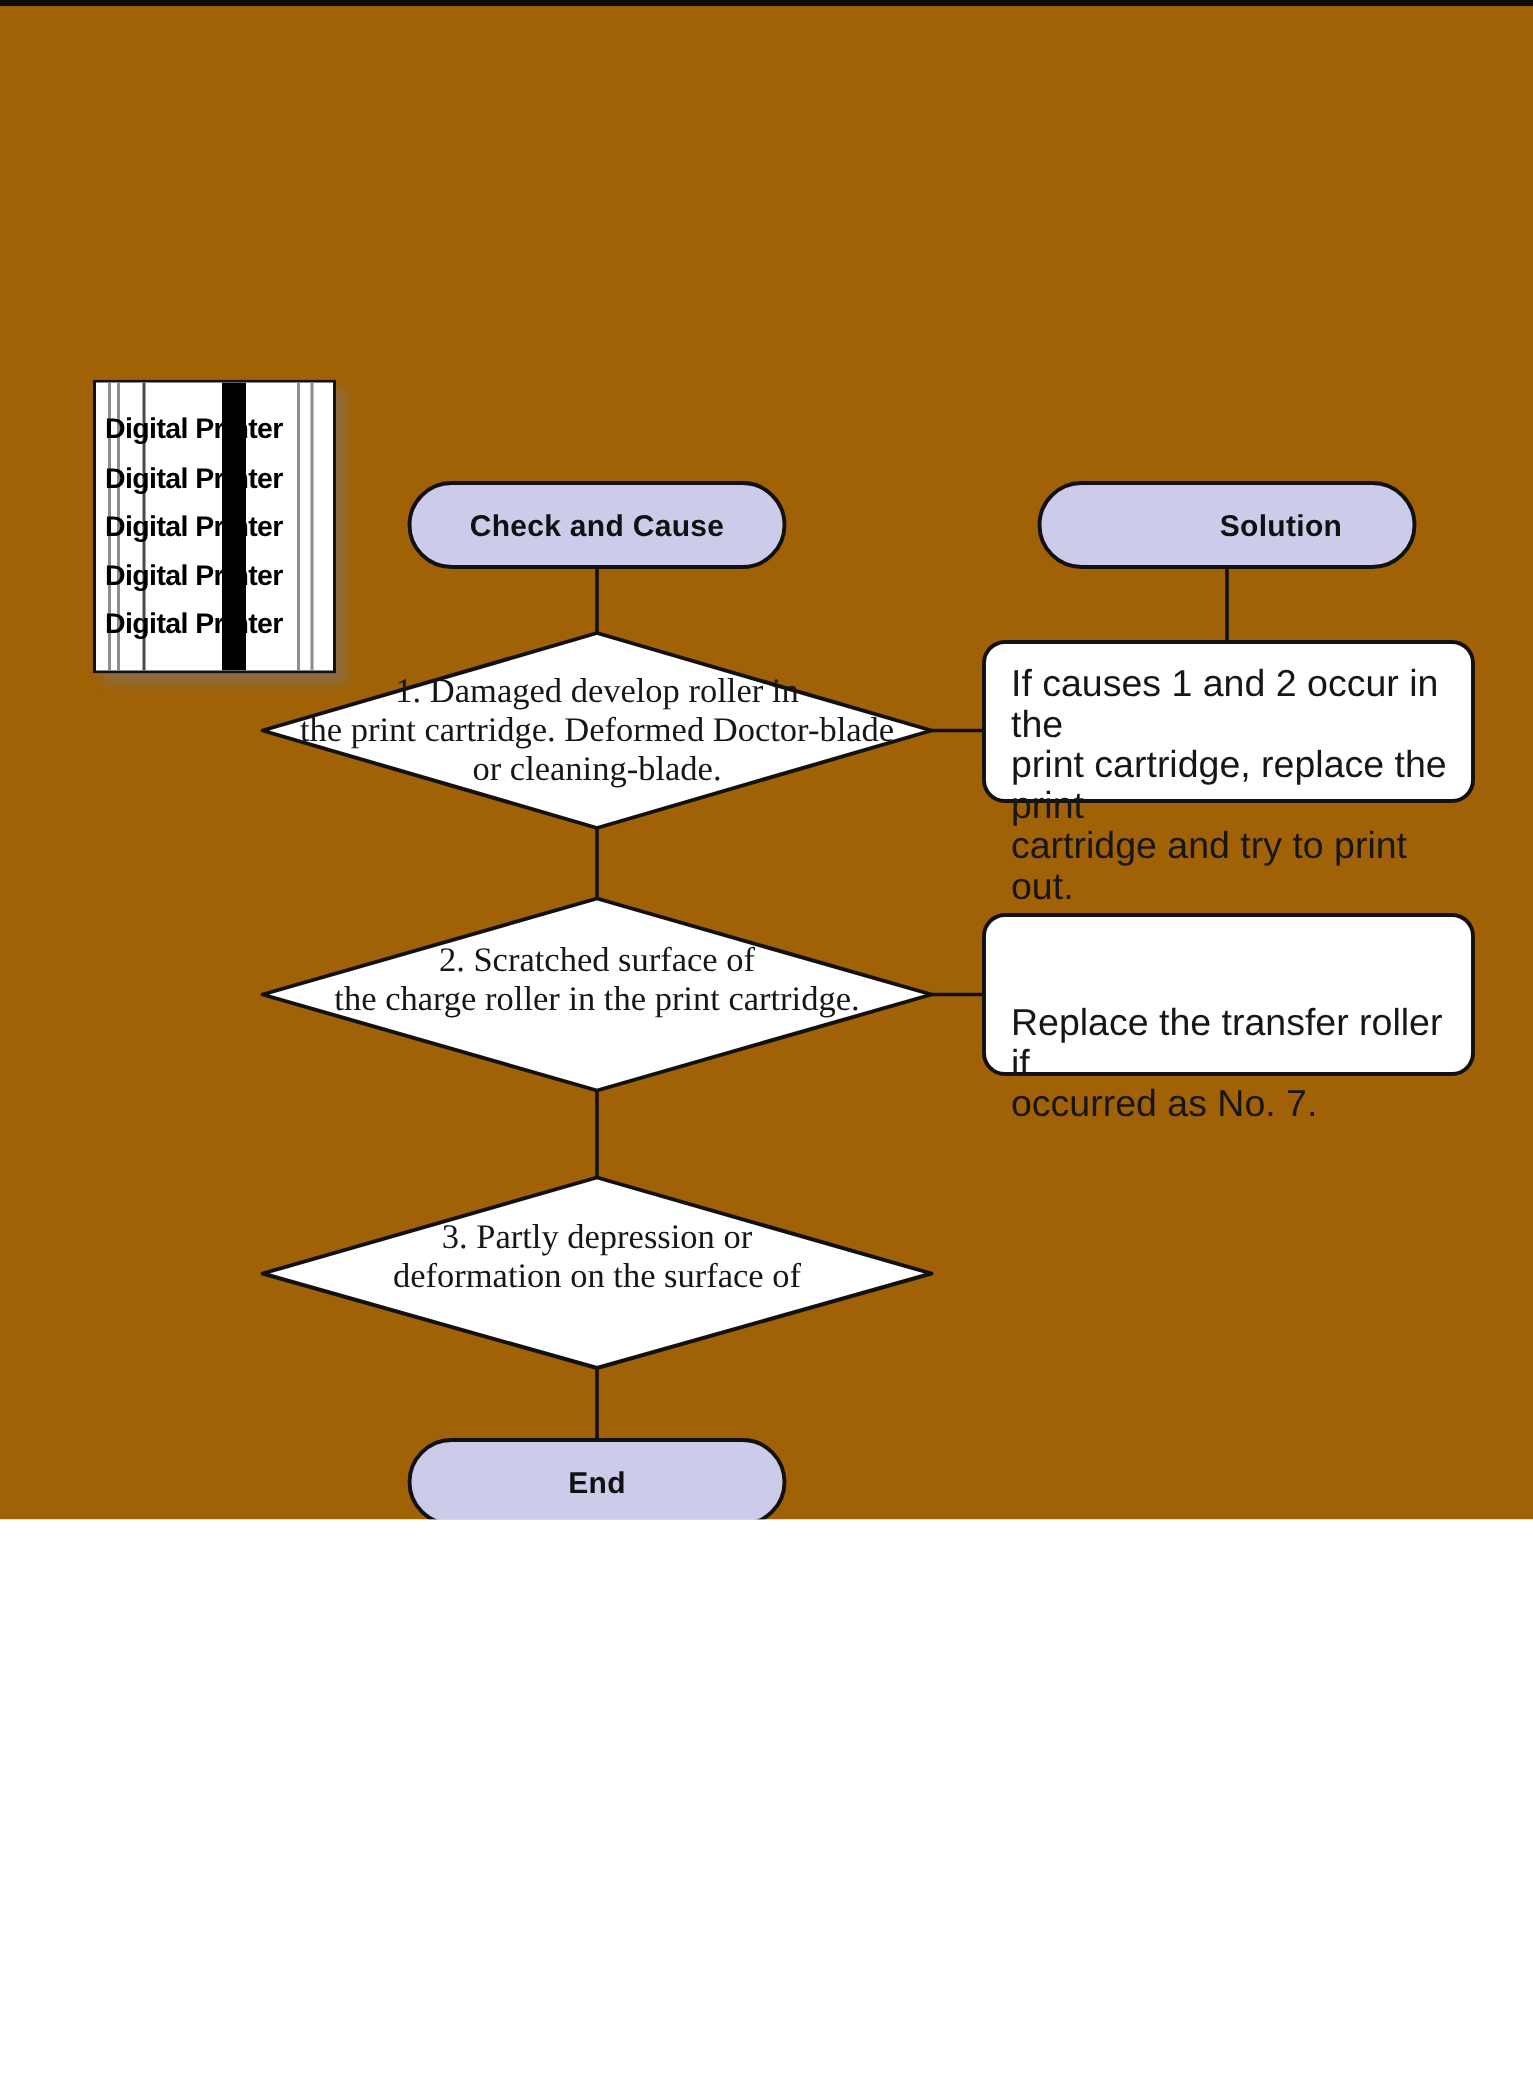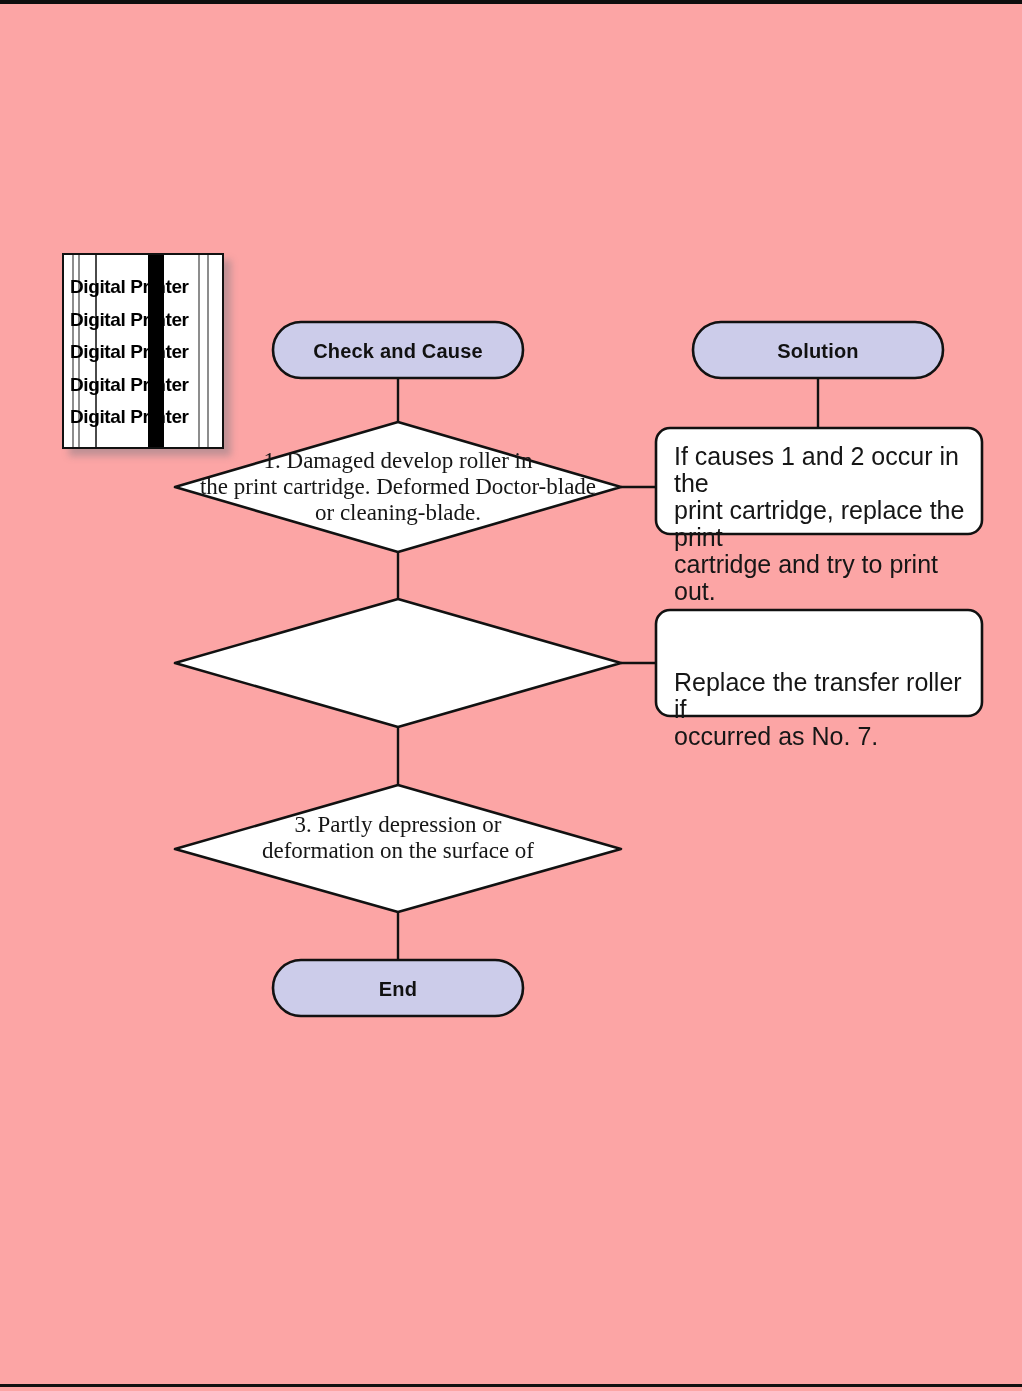--- a/index.html
+++ b/index.html
@@ -7,22 +7,22 @@
     padding: 0;
     background: #ffffff;
   }
   body {
     font-family: "Liberation Sans", sans-serif;
     -webkit-font-smoothing: antialiased;
   }
   #page {
     position: relative;
     width: 1022px;
-    height: 1391px;
-    background: #fca5a5;
+    height: 1013px;
+    background: #a16207;
     overflow: hidden;
   }
   
   .scan-edge {
     position: absolute;
     left: 0;
     width: 1022px;
     background: #0d0d0d;
   }
   #scan-edge-top { top: 0; height: 4px; }
@@ -161,28 +161,32 @@
 
     <rect x="656" y="428" width="326" height="106" rx="14" ry="14" fill="#ffffff" stroke="#111111" stroke-width="2.6"></rect>
 
     <rect x="656" y="610" width="326" height="106" rx="14" ry="14" fill="#ffffff" stroke="#111111" stroke-width="2.6"></rect>
 
     <rect x="273" y="960" width="250" height="56" rx="28" ry="28" fill="#ccccea" stroke="#111111" stroke-width="2.6"></rect>
   </svg>
 
   <div class="node-label terminator-label" style="left:273px; top:340px; width:250px;">Check and Cause</div>
 
-  <div class="node-label terminator-label" style="left:693px; top:340px; width:250px;">Solution</div>
+  <div class="node-label terminator-label" style="left:693px; top:340px; width:250px;padding-left:36px;">Solution</div>
 
   <div class="node-label decision-label" style="left:178px; top:448px; width:440px;">
     <div>1. Damaged develop roller in</div>
     <div>the print cartridge. Deformed Doctor-blade</div>
     <div>or cleaning-blade.</div>
   </div>
 
+  <div class="node-label decision-label" style="left:178px; top:627px; width:440px;">
+    <div>2. Scratched surface of</div>
+    <div>the charge roller in the print cartridge.</div>
+  </div>
 
   <div class="node-label decision-label" style="left:178px; top:812px; width:440px;">
     <div>3. Partly depression or</div>
     <div>deformation on the surface of</div>
   </div>
 
   <div class="solution-label" style="left:674px; top:443px; width:300px;">
     <div>If causes 1 and 2 occur in the</div>
     <div>print cartridge, replace the print</div>
     <div>cartridge and try to print out.</div>

